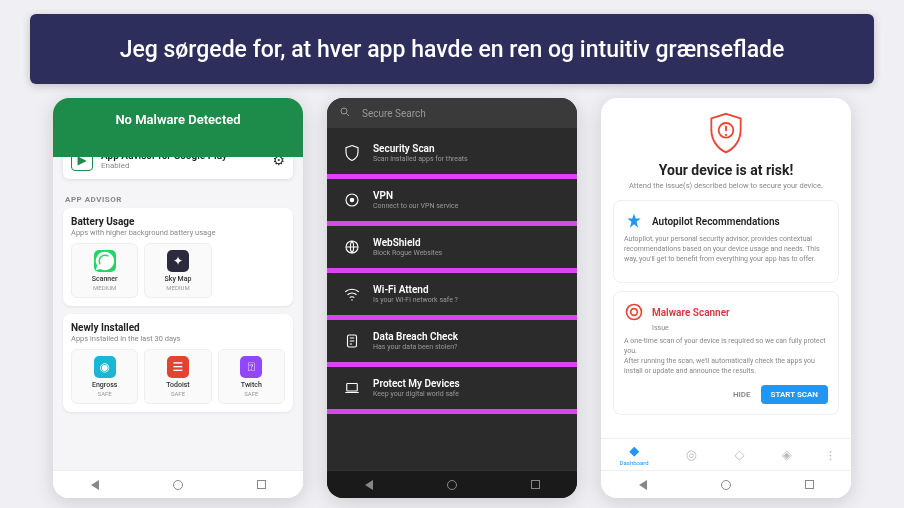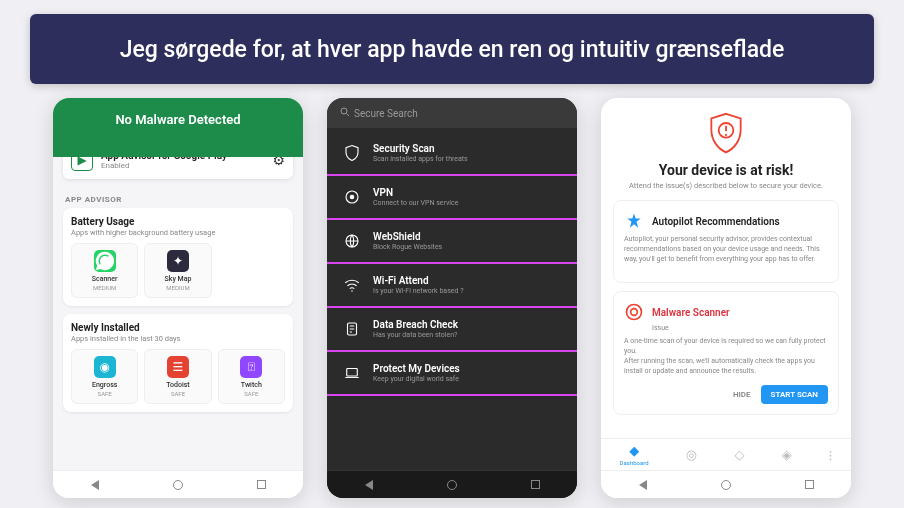--- a/index.html
+++ b/index.html
@@ -29,23 +29,23 @@
 .p1-card{background:#fff;border-radius:8px;padding:8px;box-shadow:0 1px 3px rgba(0,0,0,.08)}
 .p1-card-title{font-size:10px;font-weight:700;color:#222;margin-bottom:1px}
 .p1-card-sub{font-size:7.5px;color:#888;margin-bottom:6px}
 .p1-apps{display:flex;gap:6px}
 .p1-app{flex:1;background:#fafafa;border-radius:6px;padding:6px 2px;text-align:center;border:1px solid #eee}
 .p1-app-ic{width:22px;height:22px;border-radius:5px;margin:0 auto 3px;display:flex;align-items:center;justify-content:center;font-size:12px;color:#fff}
 .p1-app-name{font-size:7px;color:#333;font-weight:500}
 .p1-app-status{font-size:6px;color:#999;margin-top:1px}
 .phone1-content{background:#f5f5f7;flex:1;overflow:hidden}
 
-.p2-search{background:#3a3a3a;color:#999;padding:8px 12px;display:flex;align-items:center;gap:3px;font-size:10px}
+.p2-search{background:#3a3a3a;color:#999;padding:8px 12px;display:flex;align-items:center;gap:11px;font-size:10px}
 .p2-list{padding:4px 0 30px}
-.p2-item{display:flex;align-items:center;gap:12px;padding:11px 16px;border-bottom:2px solid #d946ef}
+.p2-item{display:flex;align-items:center;gap:12px;padding:11px 16px;border-bottom:5px solid #d946ef}
 .p2-icon{width:18px;height:18px;display:flex;align-items:center;justify-content:center;color:#fff}
 .p2-text{flex:1}
 .p2-title{font-size:10px;font-weight:600;color:#fff;margin-bottom:1px}
 .p2-sub{font-size:7px;color:#999}
 
 .p3-body{padding:10px 12px 55px;overflow:hidden;flex:1}
 .p3-shield{width:38px;height:44px;margin:4px auto 6px}
 .p3-title{font-size:14px;font-weight:700;color:#222;text-align:center;margin-bottom:3px}
 .p3-sub{font-size:7.5px;color:#888;text-align:center;margin-bottom:10px;padding:0 16px}
 .p3-card{border:1px solid #eee;border-radius:8px;padding:10px;margin-bottom:8px;position:relative;overflow:hidden}
@@ -194,21 +194,21 @@
       </div>
       <div class="p2-item">
         <div class="p2-icon">
             <svg viewBox="0 0 24 24">
               <path d="M3 9a14 14 0 0118 0M6 13a9 9 0 0112 0M9 17a4 4 0 016 0" fill="none" stroke="#fff" stroke-width="1.5"></path>
               <circle cx="12" cy="20" r="1" fill="#fff"></circle>
             </svg>
           </div>
         <div class="p2-text">
             <div class="p2-title">Wi-Fi Attend</div>
-            <div class="p2-sub">Is your Wi-Fi network based ?</div>
+            <div class="p2-sub">Is your Wi-Fi network safe ?</div>
           </div>
       </div>
       <div class="p2-item">
         <div class="p2-icon">
             <svg viewBox="0 0 24 24">
               <rect x="6" y="4" width="12" height="16" rx="2" fill="none" stroke="#fff" stroke-width="1.5"></rect>
               <path d="M9 8h6M9 12h6M9 16h3" stroke="#fff" stroke-width="1.5"></path>
             </svg>
           </div>
         <div class="p2-text">

